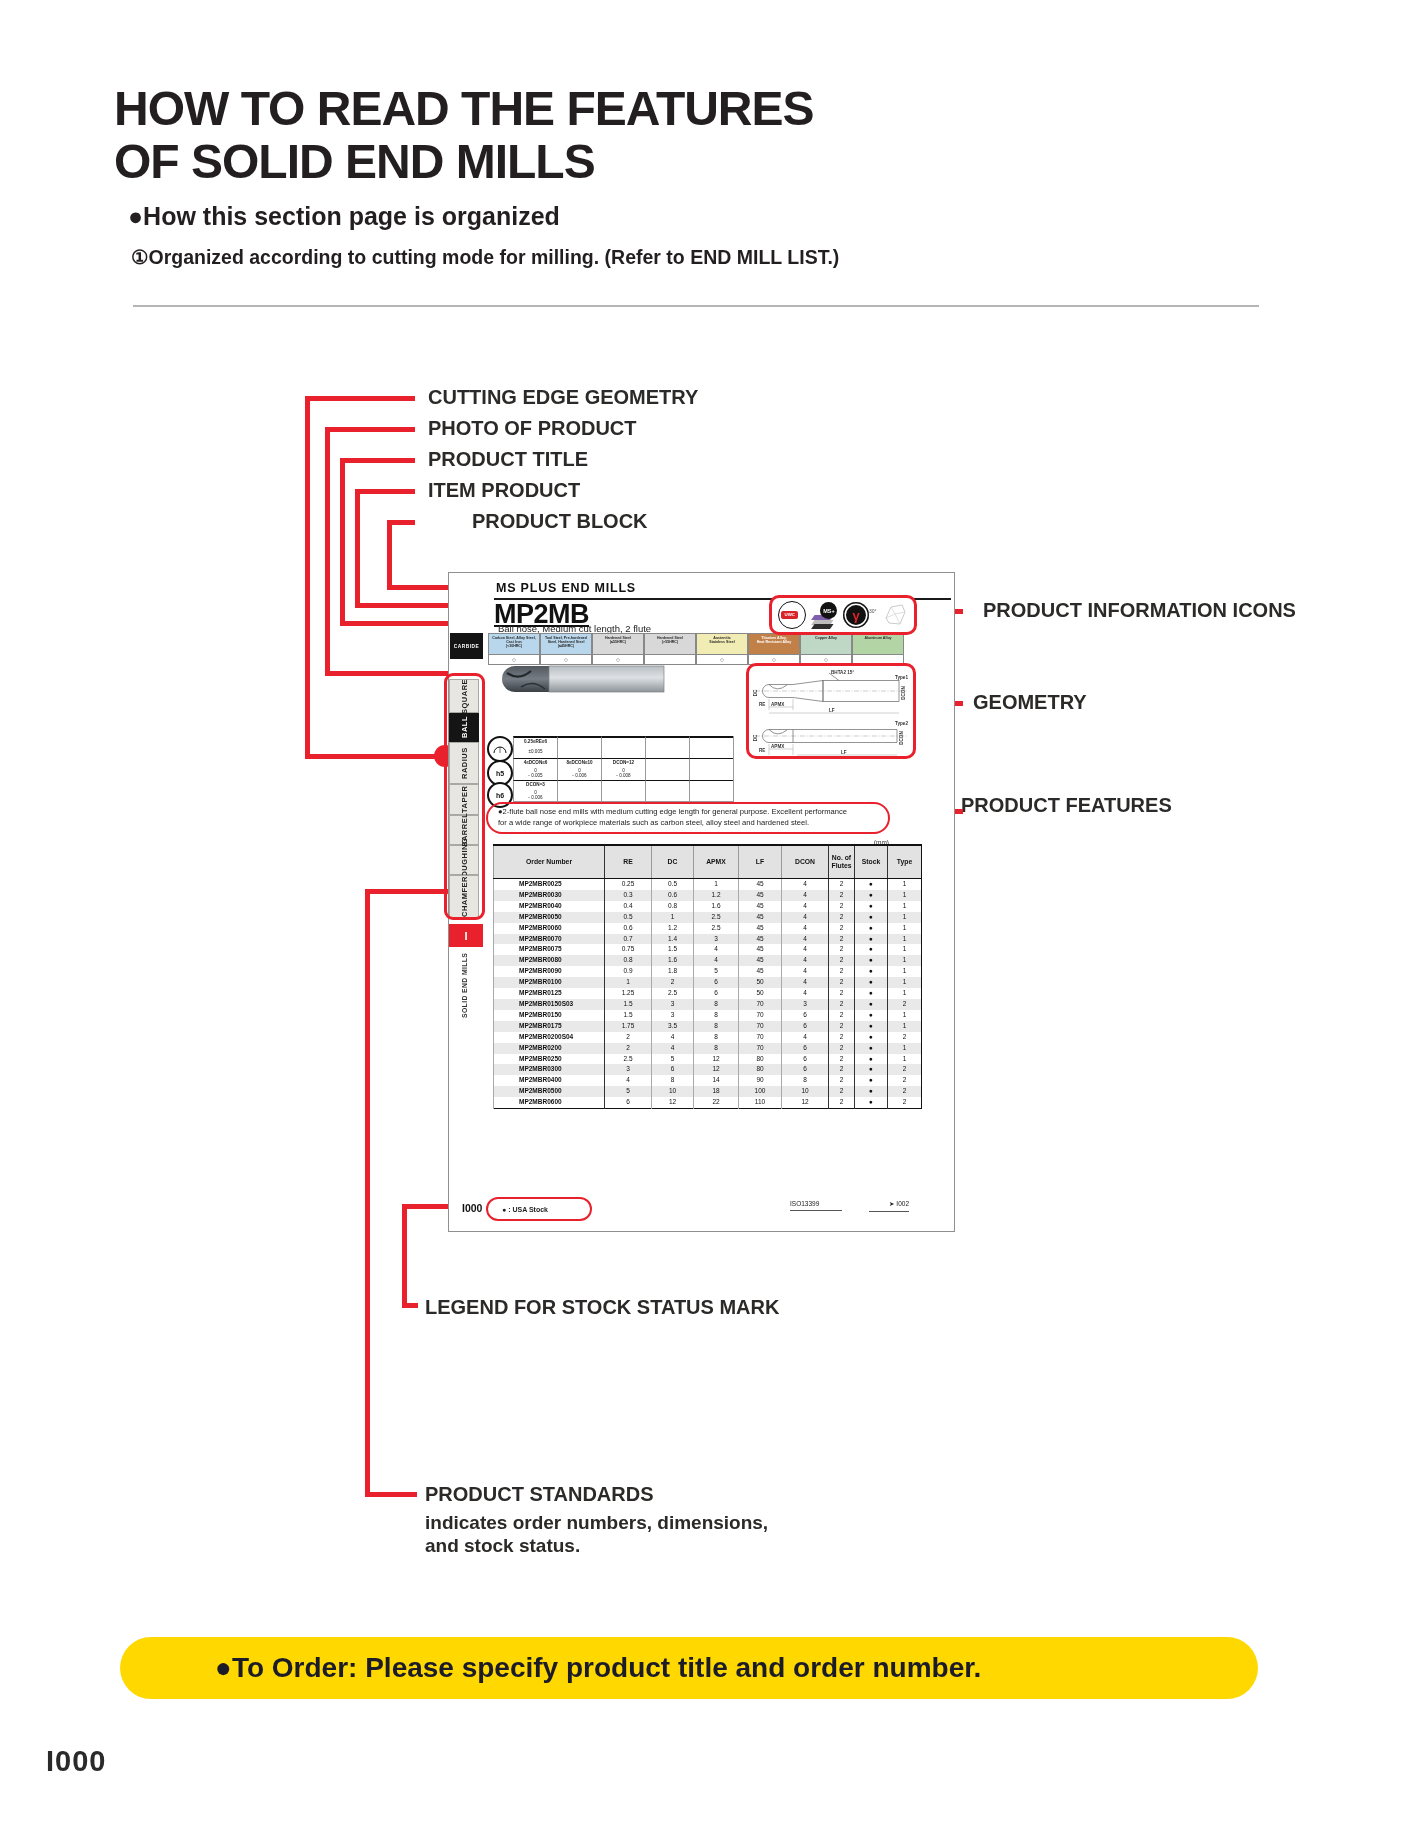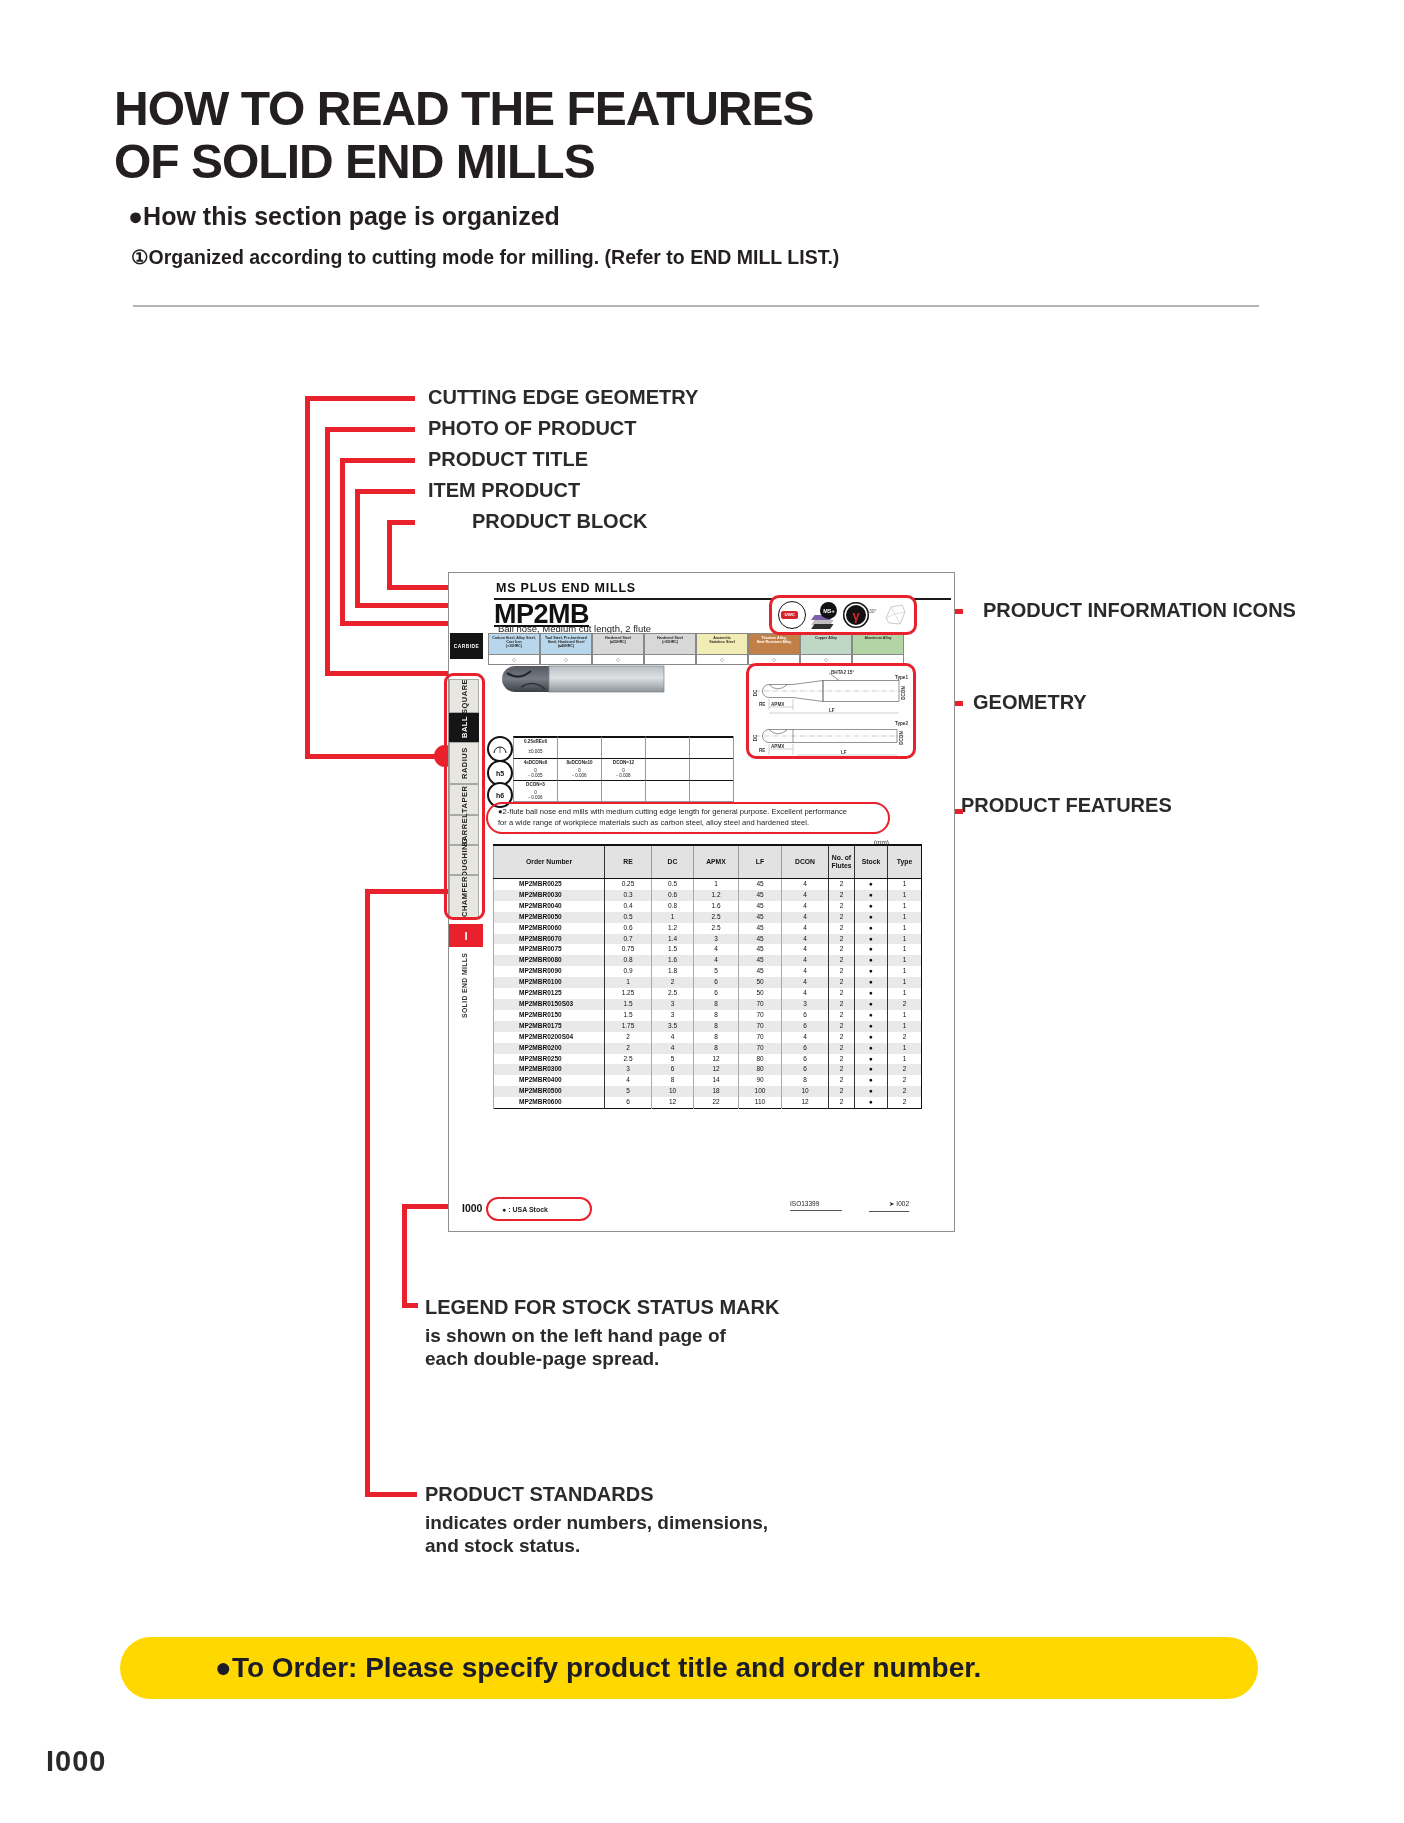--- a/index.html
+++ b/index.html
@@ -136,22 +136,20 @@
   <div class="callout" style="left:428px;top:417px;">PHOTO OF PRODUCT</div>
   <div class="callout" style="left:428px;top:448px;">PRODUCT TITLE</div>
   <div class="callout" style="left:428px;top:479px;">ITEM PRODUCT</div>
   <div class="callout" style="left:452px;top:510px;margin-left:20px;">PRODUCT BLOCK</div>
 
   <div class="callout" style="left:963px;top:599px;margin-left:20px;">PRODUCT INFORMATION ICONS</div>
   <div class="callout" style="left:973px;top:691px;">GEOMETRY</div>
   <div class="callout" style="left:961px;top:794px;">PRODUCT FEATURES</div>
 
   <div class="callout" style="left:425px;top:1296px;">LEGEND FOR STOCK STATUS MARK</div>
-  <div class="callout-desc pre" style="left:425px;top:1324px;">is shown on the left hand page of
-each double-page spread.</div>
   <div class="callout" style="left:425px;top:1483px;">PRODUCT STANDARDS</div>
   <div class="callout-desc pre" style="left:425px;top:1511px;">indicates order numbers, dimensions,
 and stock status.</div>
 
   <div class="hl" style="left:305px;top:396px;width:110px;"></div>
   <div class="vl" style="left:305px;top:396px;height:363px;"></div>
   <div class="hl" style="left:305px;top:754px;width:140px;"></div>
   <div class="dot" style="left:434px;top:745px;"></div>
 
   <div class="hl" style="left:325px;top:427px;width:90px;"></div>

